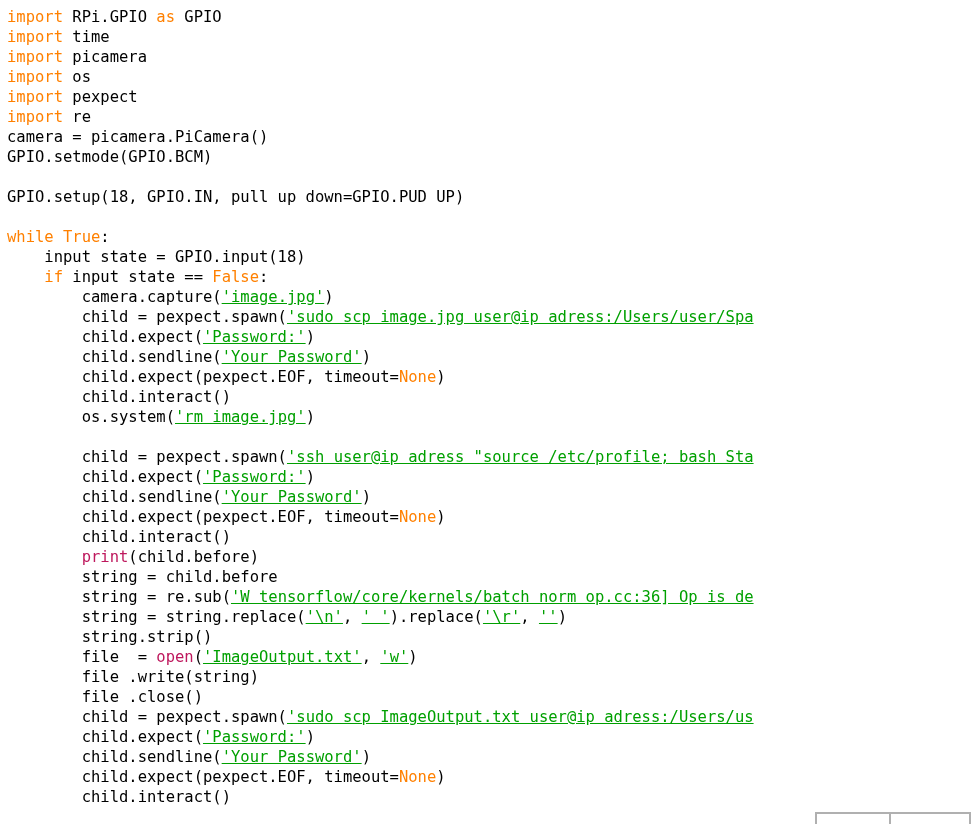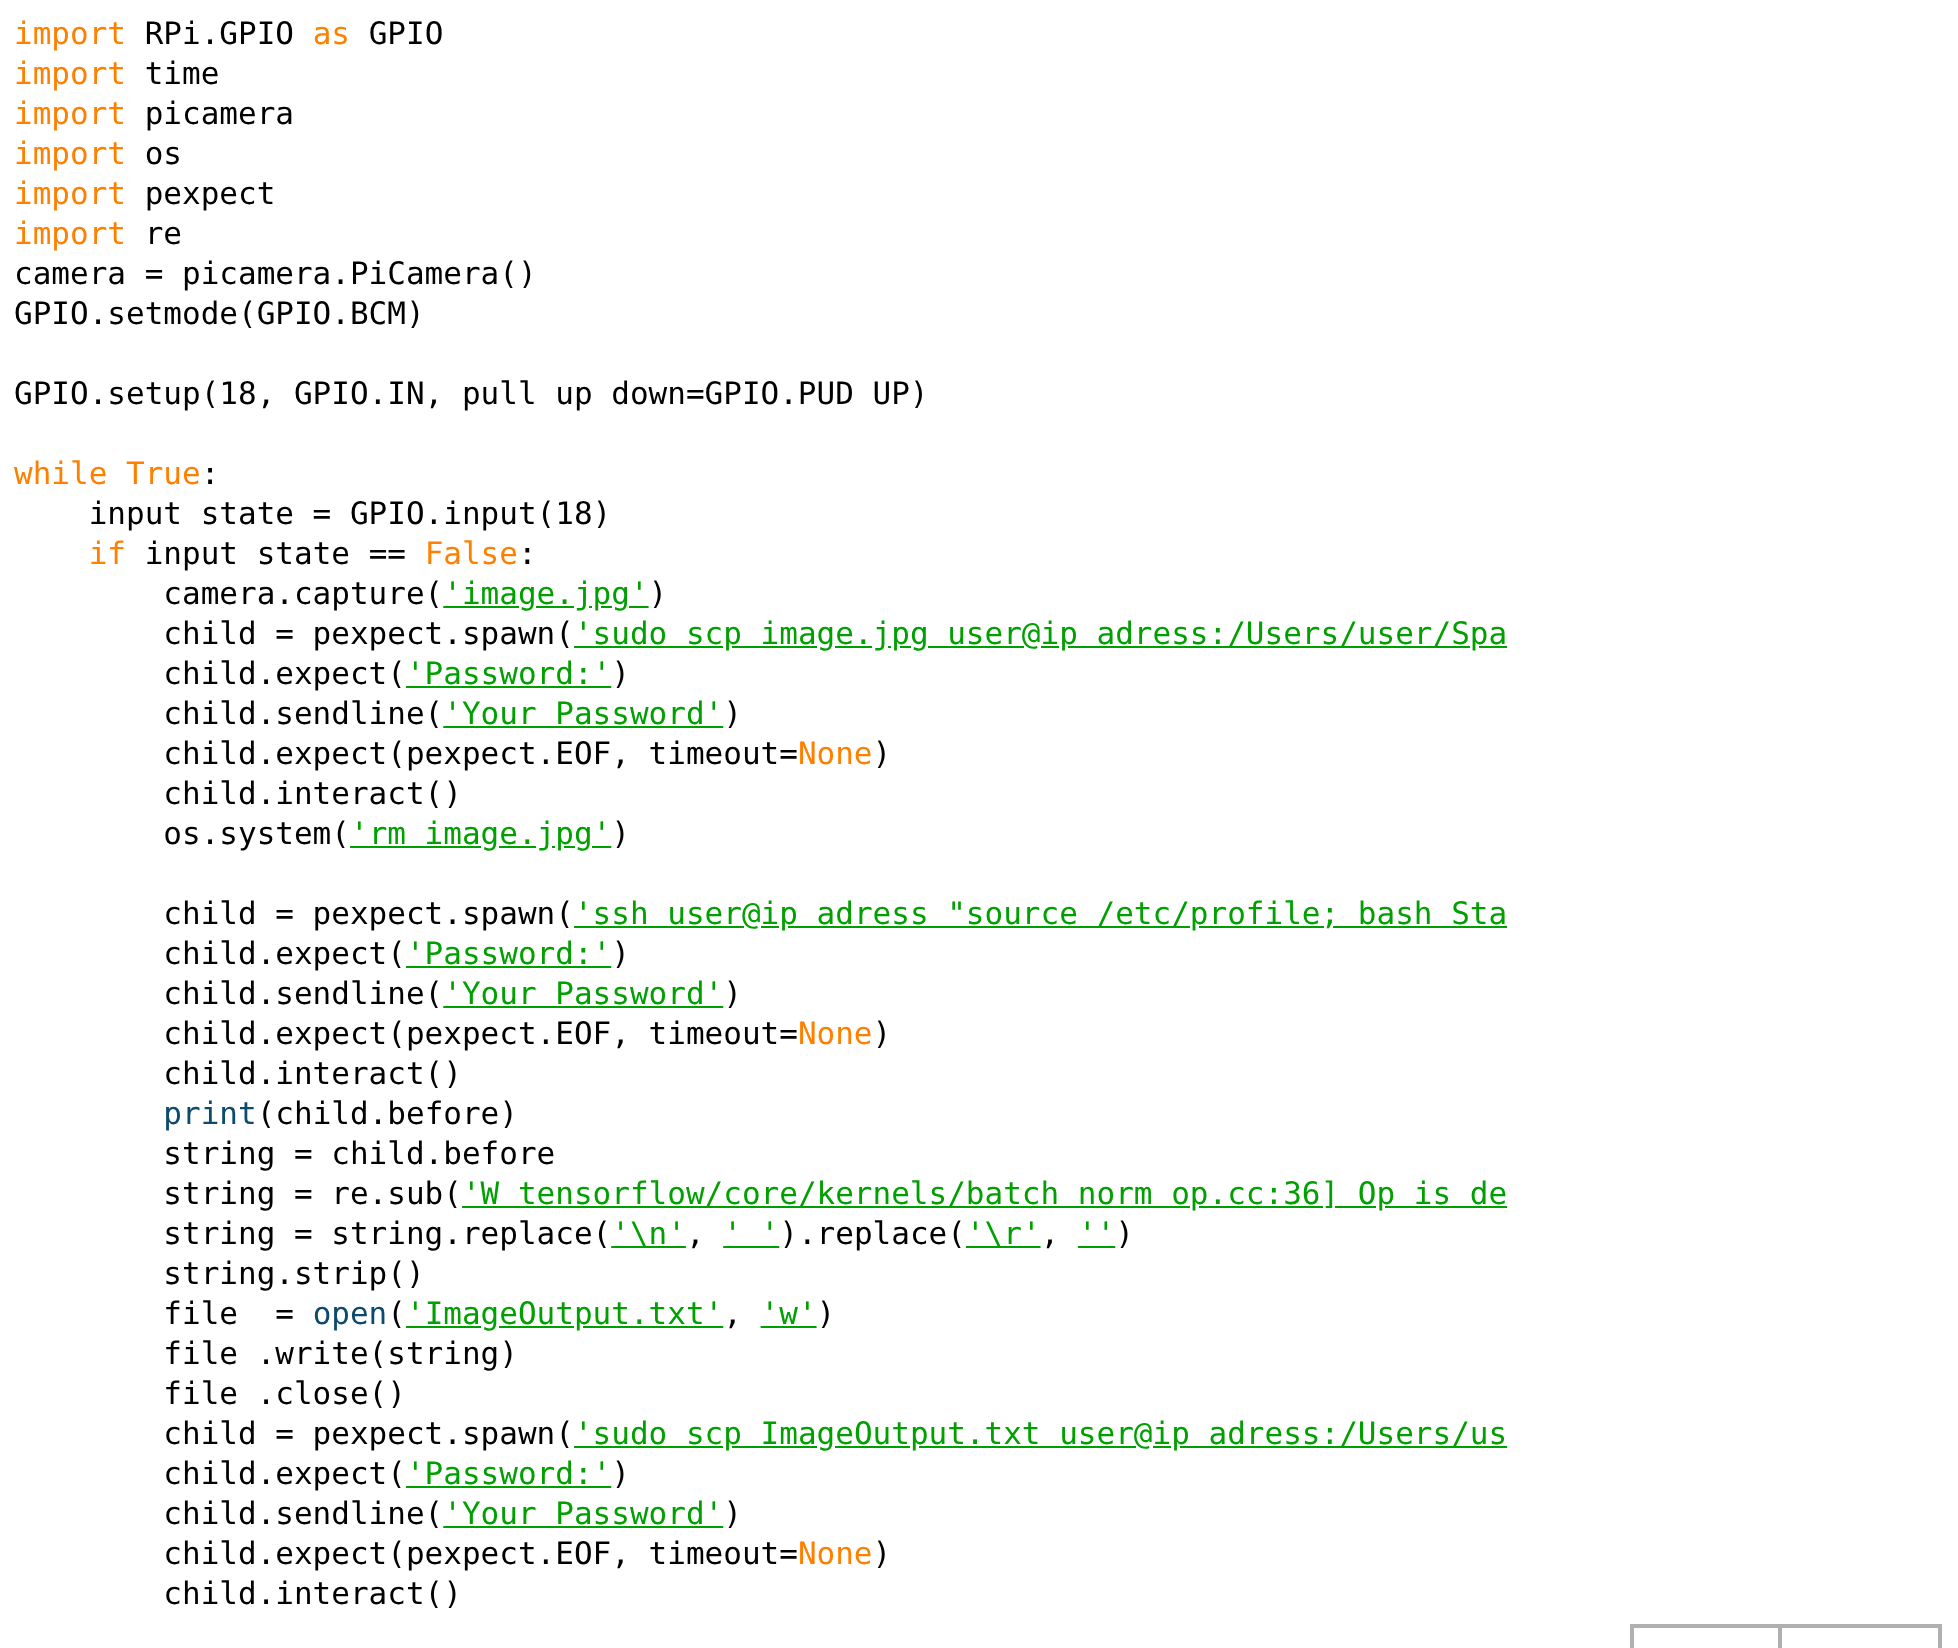--- a/index.html
+++ b/index.html
@@ -33,21 +33,21 @@
     letter-spacing: 0px;
     white-space: pre;
   }
   .code-line {
     height: 20px;
     white-space: pre;
     color: #000000;
   }
   .tok-kw { color: #ff8000; }
   .tok-str { color: #00a000; text-decoration: underline; }
-  .tok-builtin { color: #0c4a6e; }
+  .tok-builtin { color: #be185d; }
   .tok-plain { color: #000000; }
 
   #bottom-widgets {
     position: absolute;
     left: 0;
     top: 0;
     width: 979px;
     height: 824px;
     pointer-events: none;
   }

